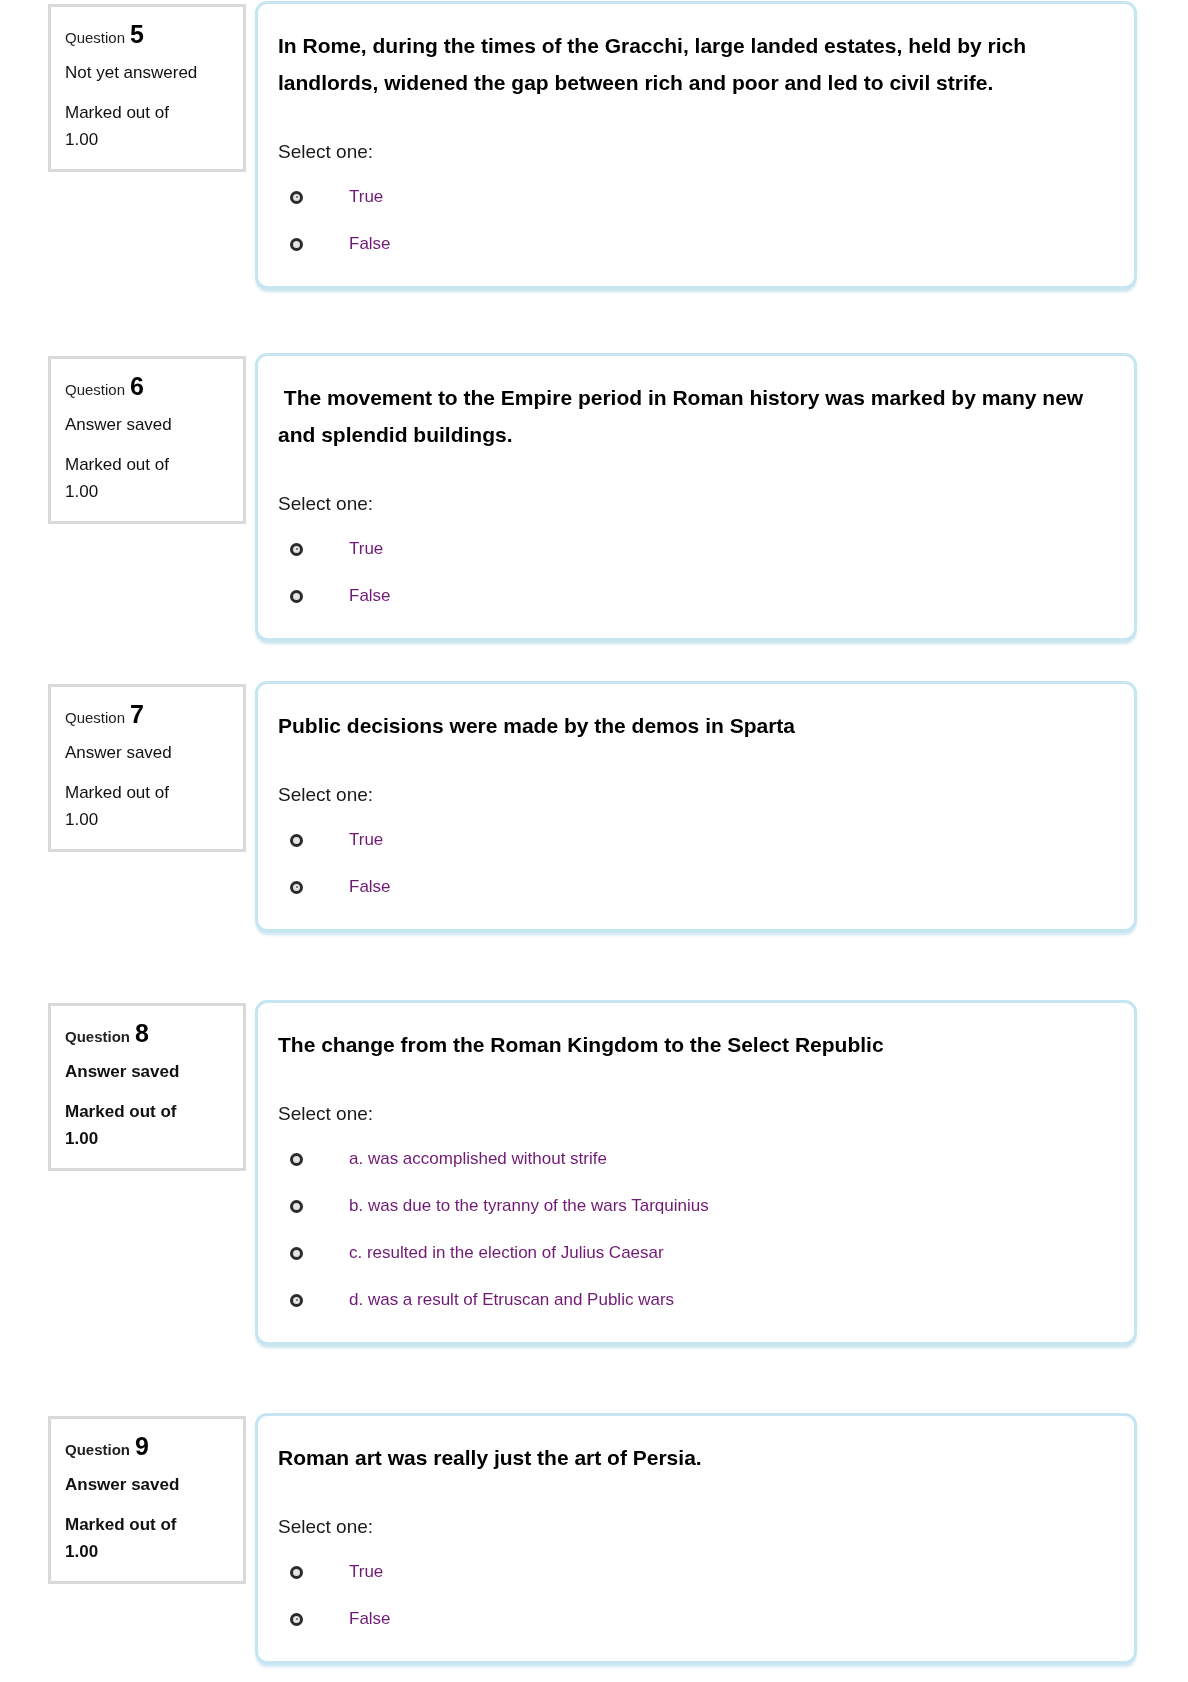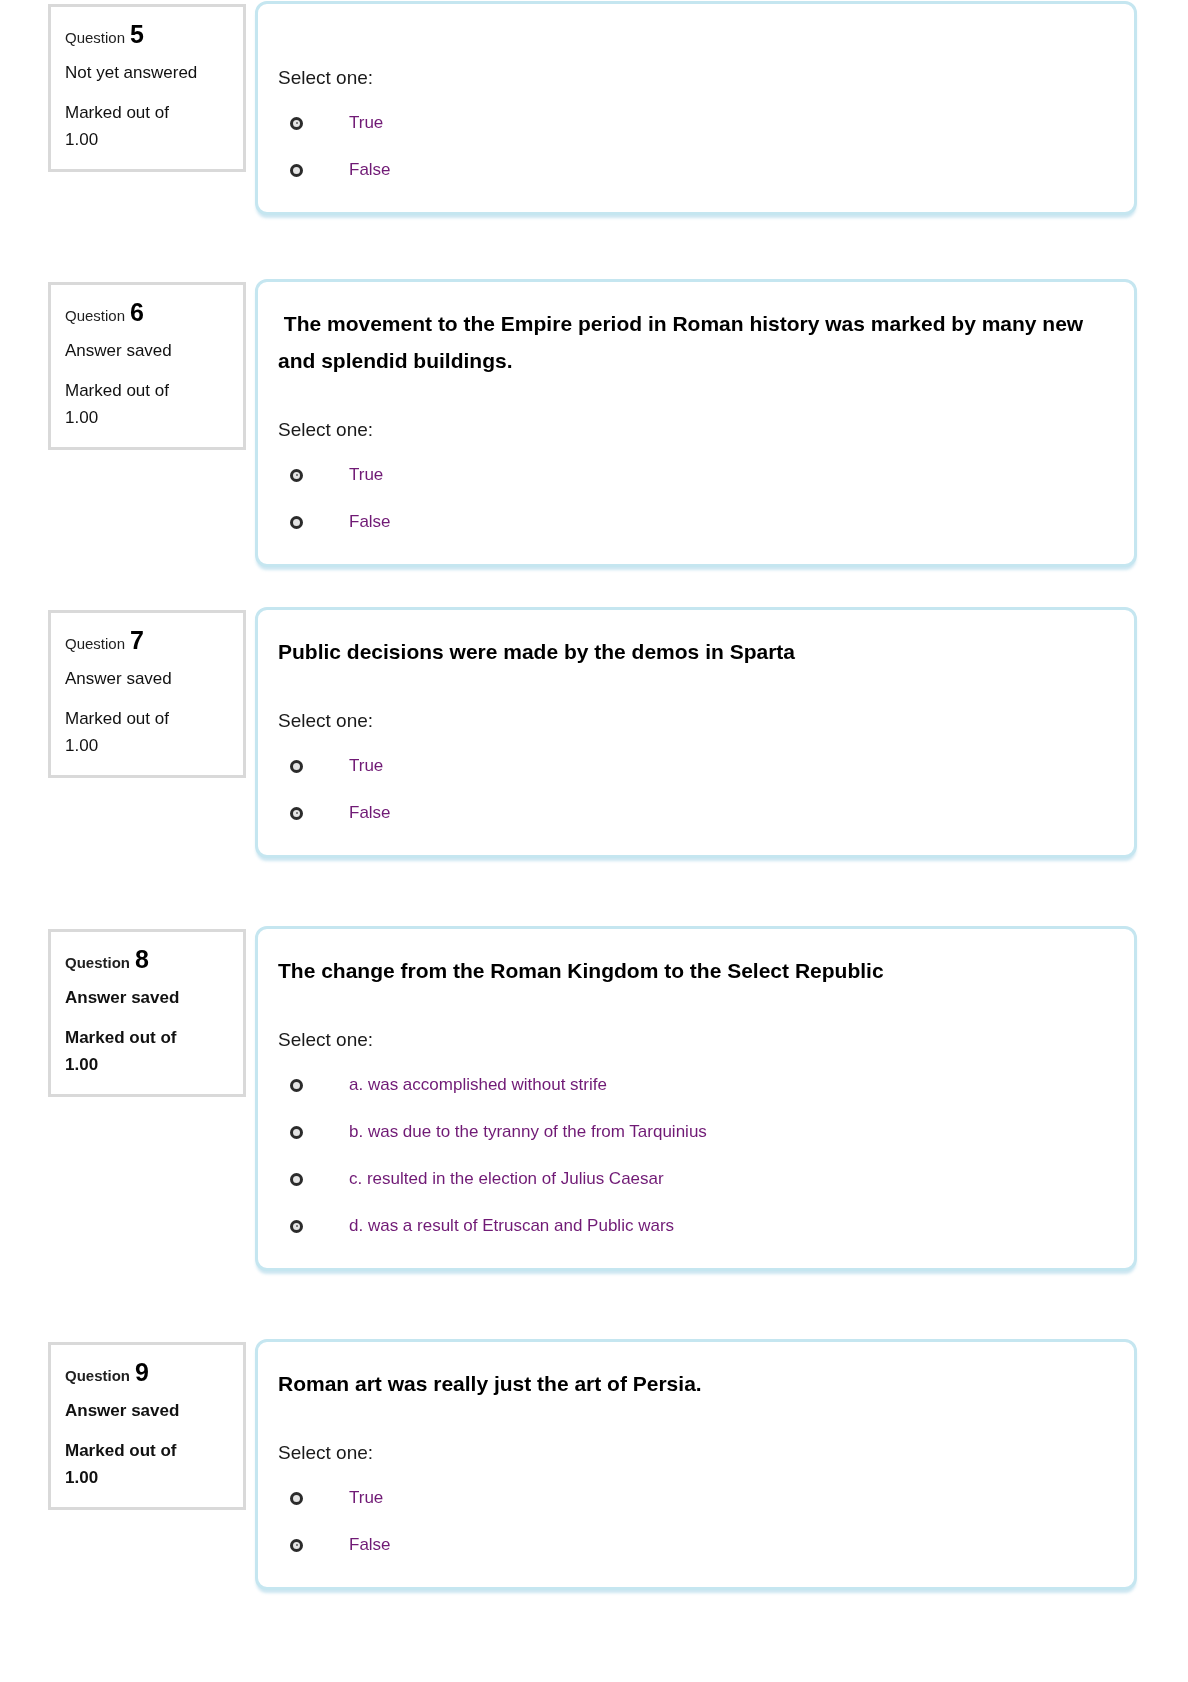--- a/index.html
+++ b/index.html
@@ -97,20 +97,21 @@
 
   <section class="qblock gap-xl">
     <aside class="info">
       <div class="qtitle">
         <span>Question</span><span class="qnum">5</span>
       </div>
       <div class="status">Not yet answered</div>
       <div class="grade">Marked out of 1.00</div>
     </aside>
     <div class="content">
+      <div class="qtext">In Rome, during the times of the Gracchi, large landed estates, held by rich landlords, widened the gap between rich and poor and led to civil strife.</div>
       <div class="select-one">Select one:</div>
       <div class="opts">
         <label class="opt">
           <span class="radio checked"></span>
           <span class="opt-label">True</span>
         </label>
         <label class="opt">
           <span class="radio"></span>
           <span class="opt-label">False</span>
         </label>
@@ -177,21 +178,21 @@
     <div class="content">
       <div class="qtext">The change from the Roman Kingdom to the Select Republic</div>
       <div class="select-one">Select one:</div>
       <div class="opts">
         <label class="opt">
           <span class="radio"></span>
           <span class="opt-label">a. was accomplished without strife</span>
         </label>
         <label class="opt">
           <span class="radio"></span>
-          <span class="opt-label">b. was due to the tyranny of the from Tarquinius</span>
+          <span class="opt-label">b. was due to the tyranny of the wars Tarquinius</span>
         </label>
         <label class="opt">
           <span class="radio"></span>
           <span class="opt-label">c. resulted in the election of Julius Caesar</span>
         </label>
         <label class="opt">
           <span class="radio checked"></span>
           <span class="opt-label">d. was a result of Etruscan and Public wars</span>
         </label>
       </div>

